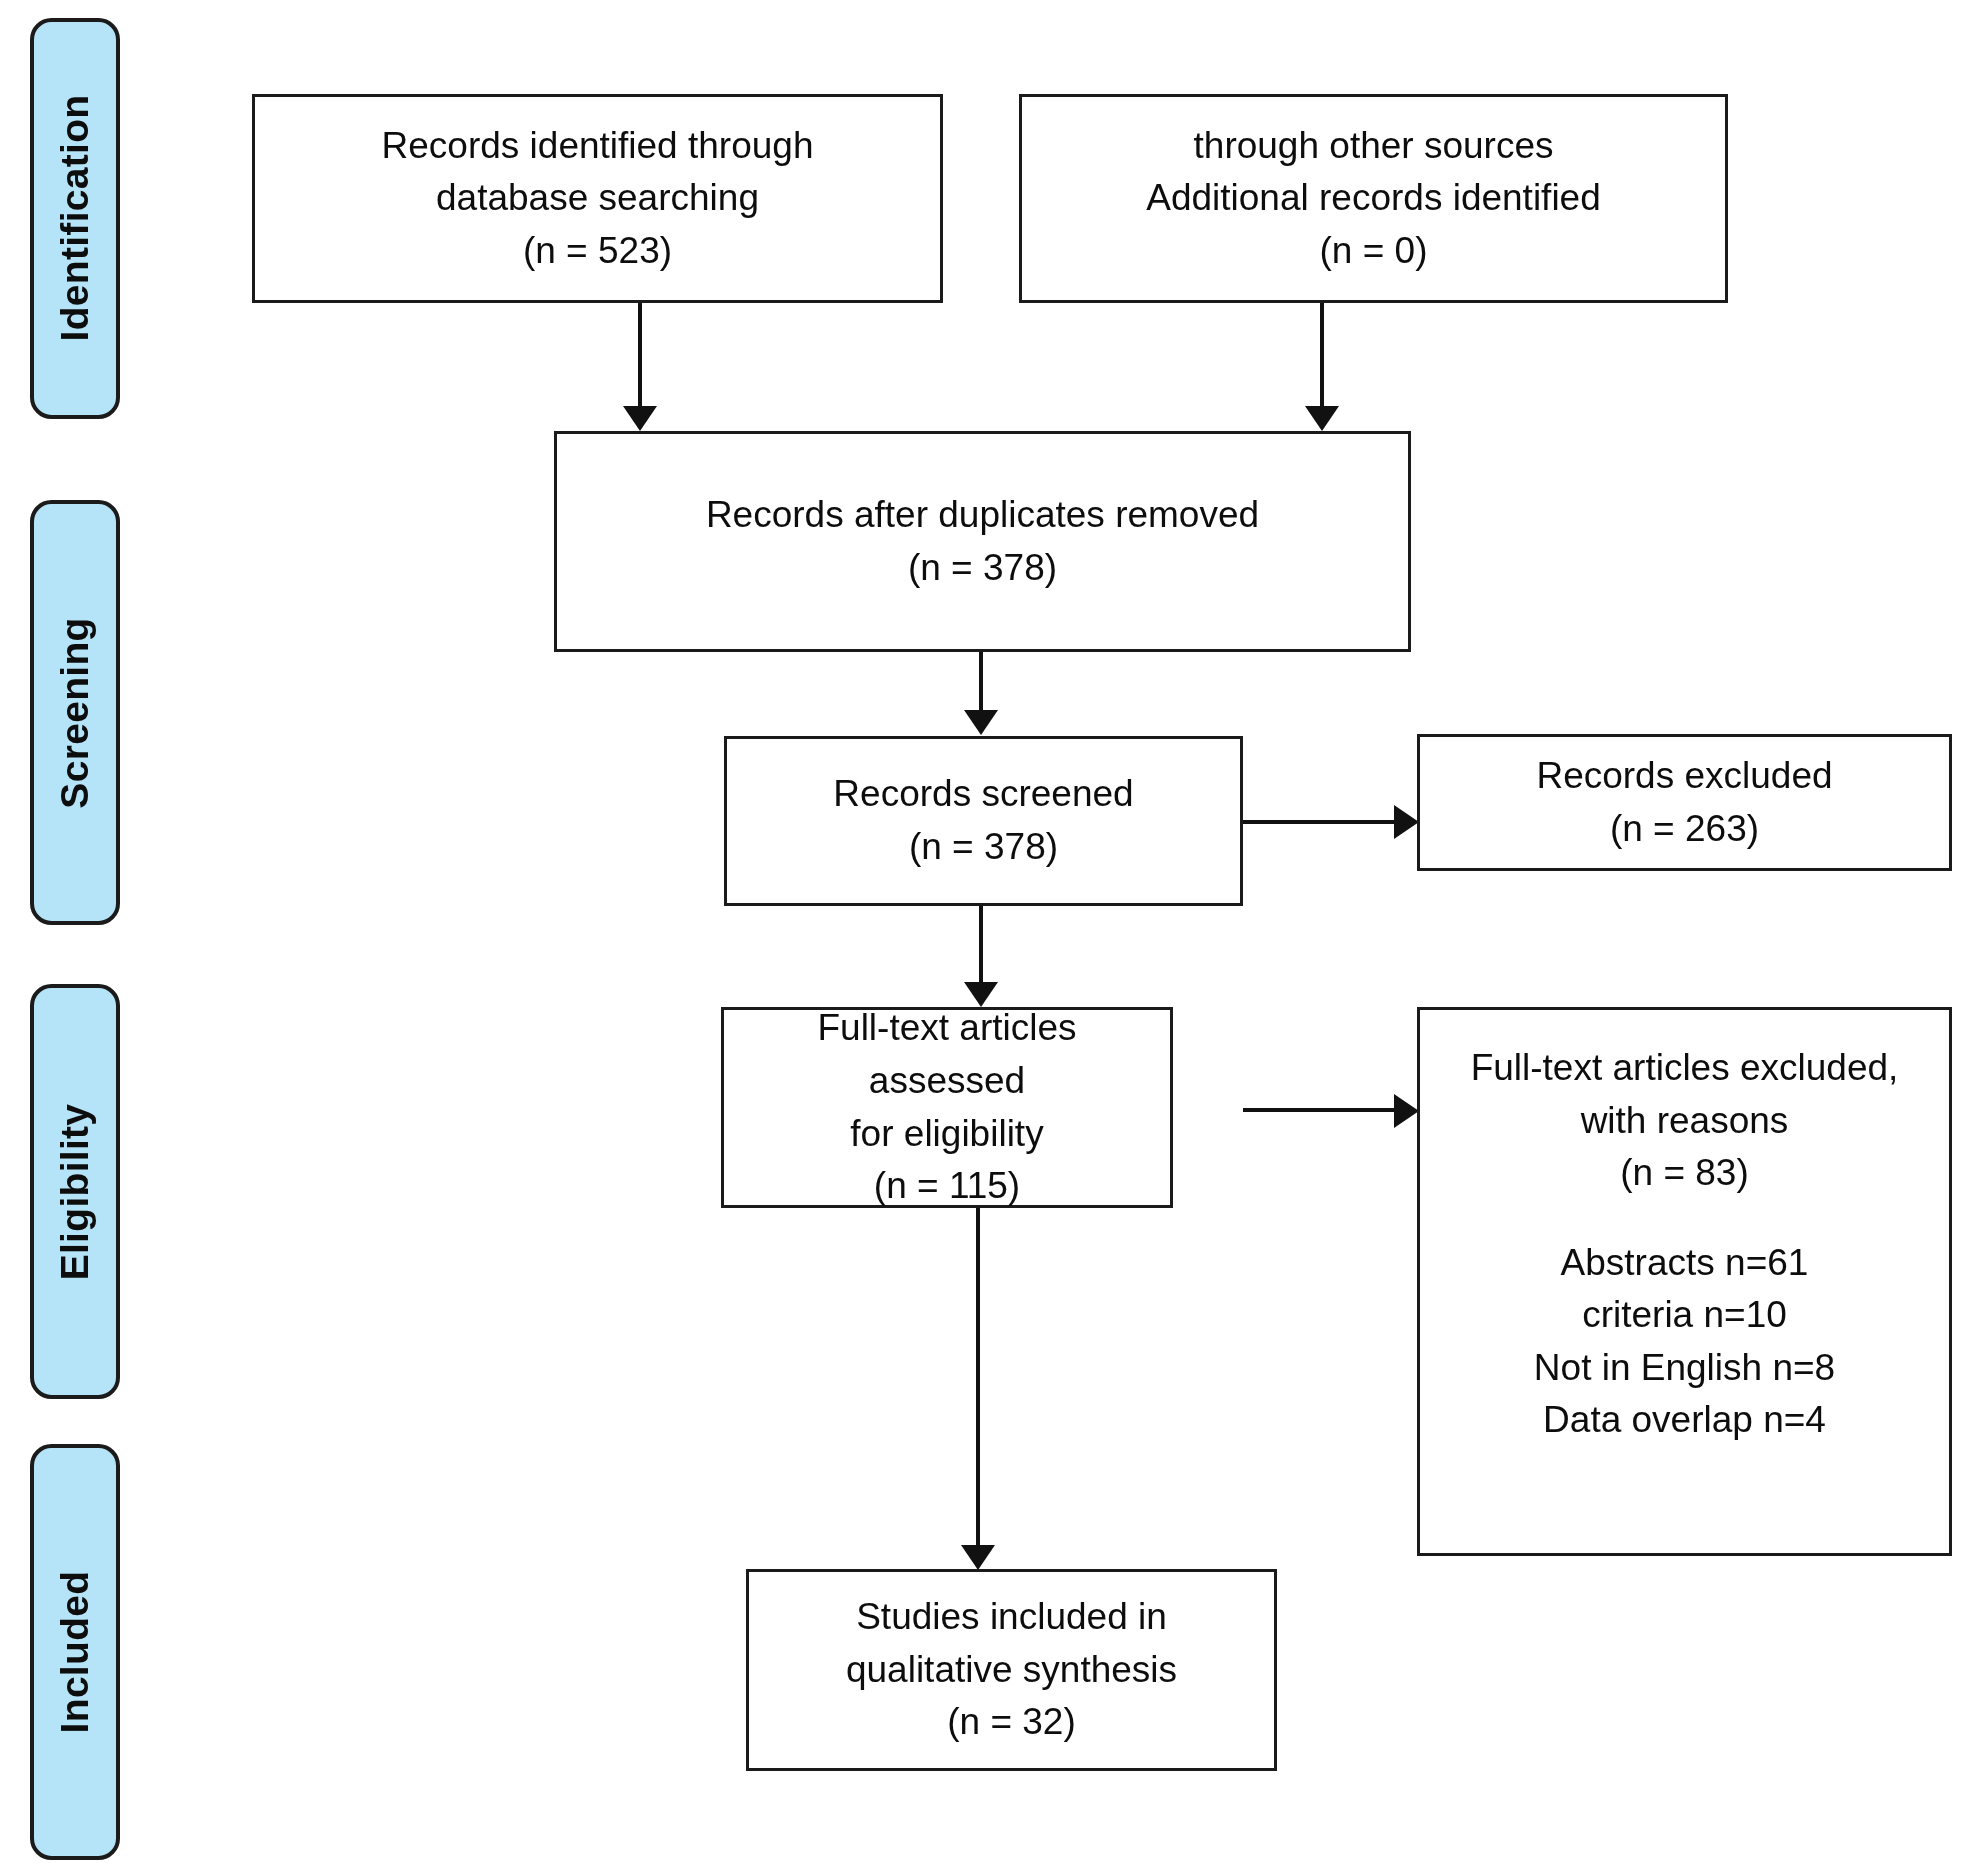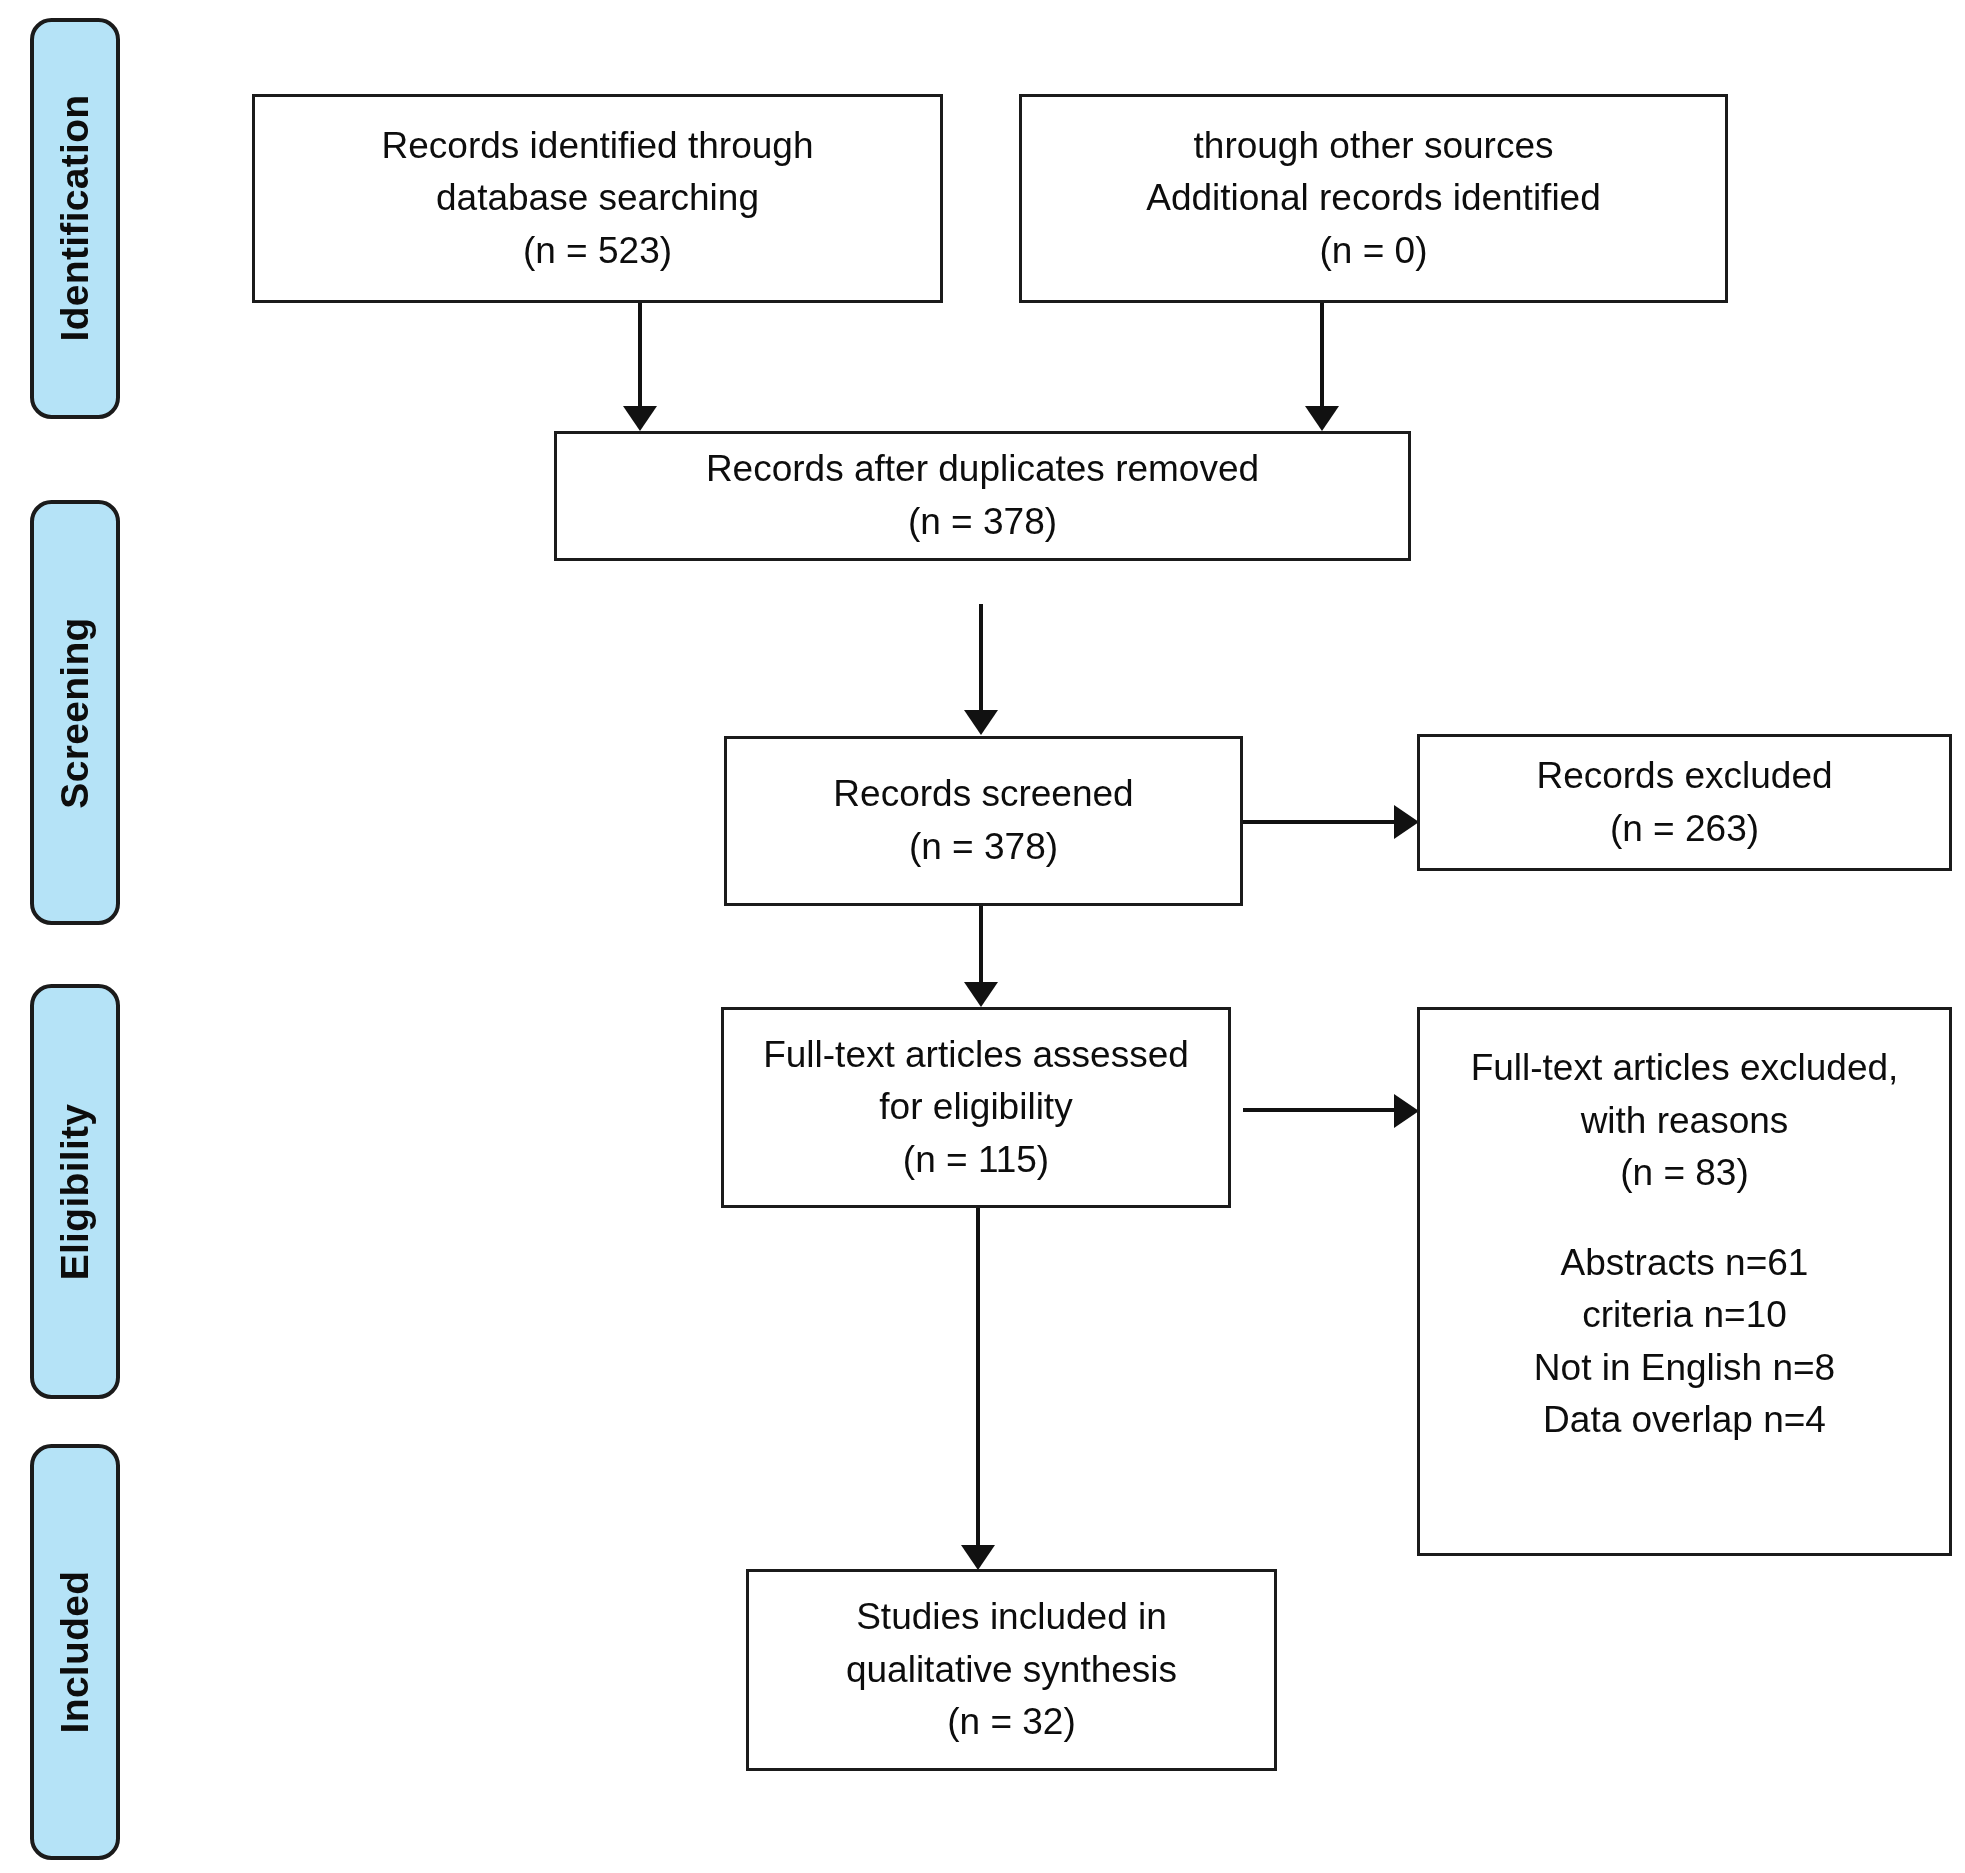--- a/index.html
+++ b/index.html
@@ -139,36 +139,36 @@
     <span class="line">database searching</span>
     <span class="line">(n = 523)</span>
   </div>
 
   <div class="flow-box" style="left:1019px; top:94px; width:709px; height:209px;">
     <span class="line">through other sources</span>
     <span class="line">Additional records identified</span>
     <span class="line">(n = 0)</span>
   </div>
 
-  <div class="flow-box" style="left:554px; top:431px; width:857px; height:130px;">
+  <div class="flow-box" style="left:554px; top:431px; width:857px; height:221px;">
     <span class="line">Records after duplicates removed</span>
     <span class="line">(n = 378)</span>
   </div>
 
   <div class="flow-box" style="left:724px; top:736px; width:519px; height:170px;">
     <span class="line">Records screened</span>
     <span class="line">(n = 378)</span>
   </div>
 
   <div class="flow-box" style="left:1417px; top:734px; width:535px; height:137px;">
     <span class="line">Records excluded</span>
     <span class="line">(n = 263)</span>
   </div>
 
-  <div class="flow-box" style="left:721px; top:1007px; width:510px; height:201px;">
+  <div class="flow-box" style="left:721px; top:1007px; width:452px; height:201px;">
     <span class="line">Full-text articles assessed</span>
     <span class="line">for eligibility</span>
     <span class="line">(n = 115)</span>
   </div>
 
   <div class="flow-box top-align" style="left:1417px; top:1007px; width:535px; height:549px;">
     <span class="line">Full-text articles excluded,</span>
     <span class="line">with reasons</span>
     <span class="line">(n = 83)</span>
     <span class="reason-gap"></span>

